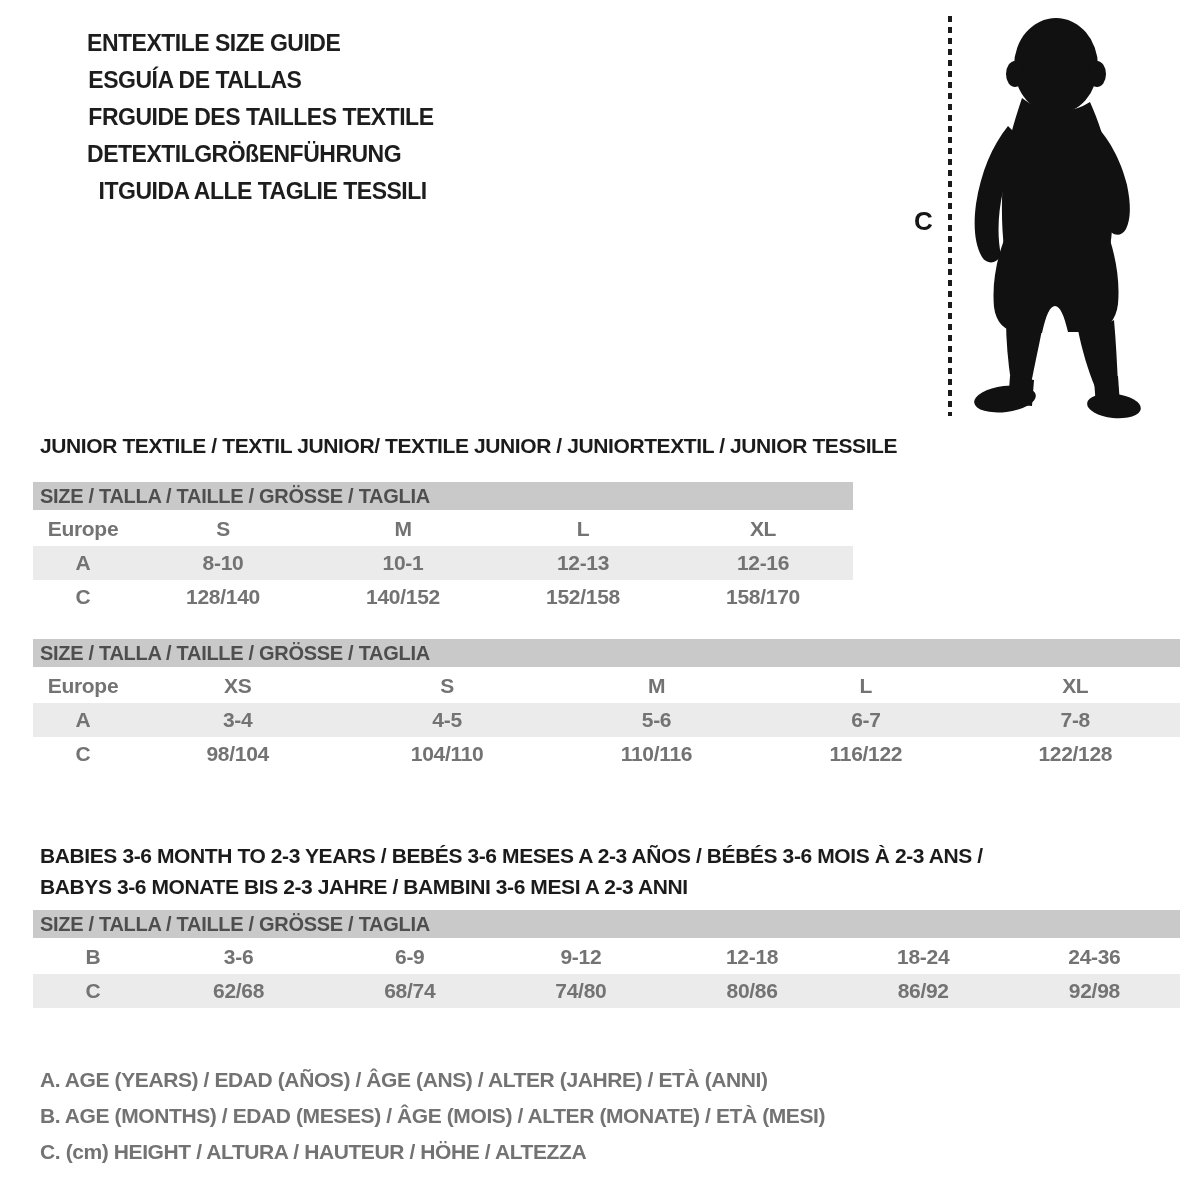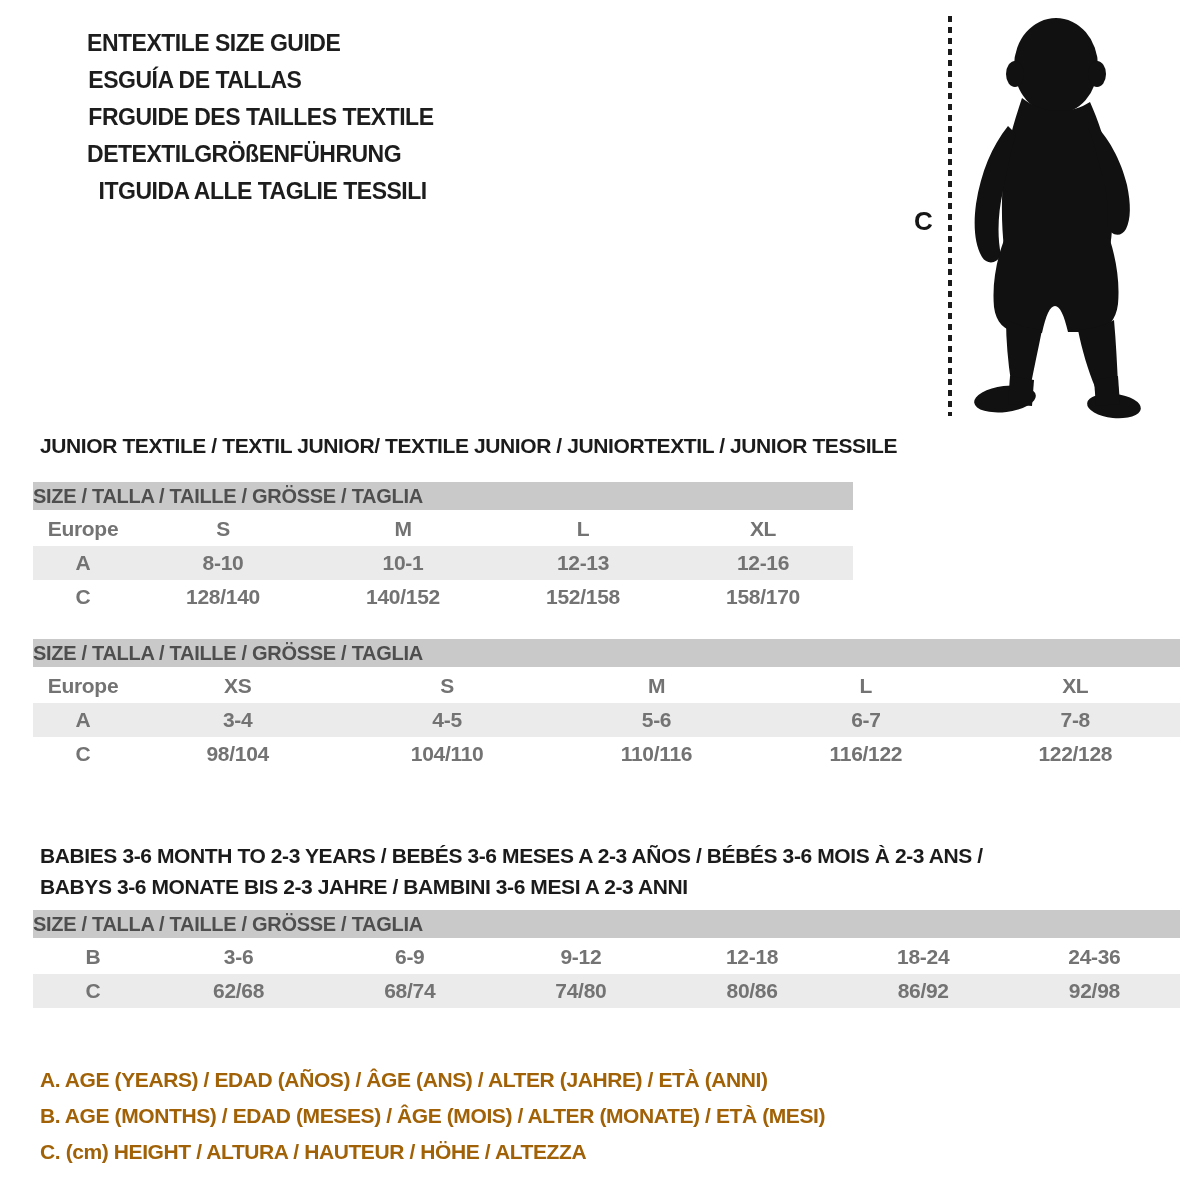--- a/index.html
+++ b/index.html
@@ -20,31 +20,31 @@
 
   
   .section{position:absolute;left:33px;}
   .sec-junior{top:430px;width:820px;}
   .sec-children{top:639px;width:1147px;}
   .sec-babies{top:840px;width:1147px;}
   .section-title{margin-left:7px;font-size:21px;font-weight:bold;letter-spacing:-0.4px;color:#1b1b1b;line-height:31px;white-space:nowrap;}
   .sec-junior .titles,.sec-children .titles{margin-bottom:21px;}
   .sec-babies .titles{margin-bottom:8px;}
   .size-bar{height:28px;line-height:28px;background:var(--bar,#c9c9c9);color:#4e4e4e;
-    font-size:20px;font-weight:bold;letter-spacing:-0.3px;padding-left:0;}
+    font-size:20px;font-weight:bold;letter-spacing:-0.3px;padding-left:7px;}
   table.size-table{width:100%;border-collapse:collapse;table-layout:fixed;margin-top:2px;}
   table.size-table td{height:34px;font-size:21px;font-weight:bold;color:#737373;
     text-align:center;letter-spacing:-0.3px;padding:0;}
   td.row-label{text-align:left;padding-left:7px;width:100px;}
   .sec-babies td.row-label{width:120px;}
   tr.shaded{background:var(--shade,#ebebeb);}
 
   
   .notes{position:absolute;left:40px;top:1062px;}
-  .note-line{height:36px;line-height:36px;font-size:21px;font-weight:bold;letter-spacing:-0.4px;color:#a16207;white-space:nowrap;}
+  .note-line{height:36px;line-height:36px;font-size:21px;font-weight:bold;letter-spacing:-0.4px;color:#737373;white-space:nowrap;}
 </style>
 </head>
 <body>
 
 <div class="canvas">
 
   <div class="langs" id="langs">
       <div class="lang-row">
         <span class="lang-code">EN</span>
         <span class="lang-label">TEXTILE SIZE GUIDE</span>

